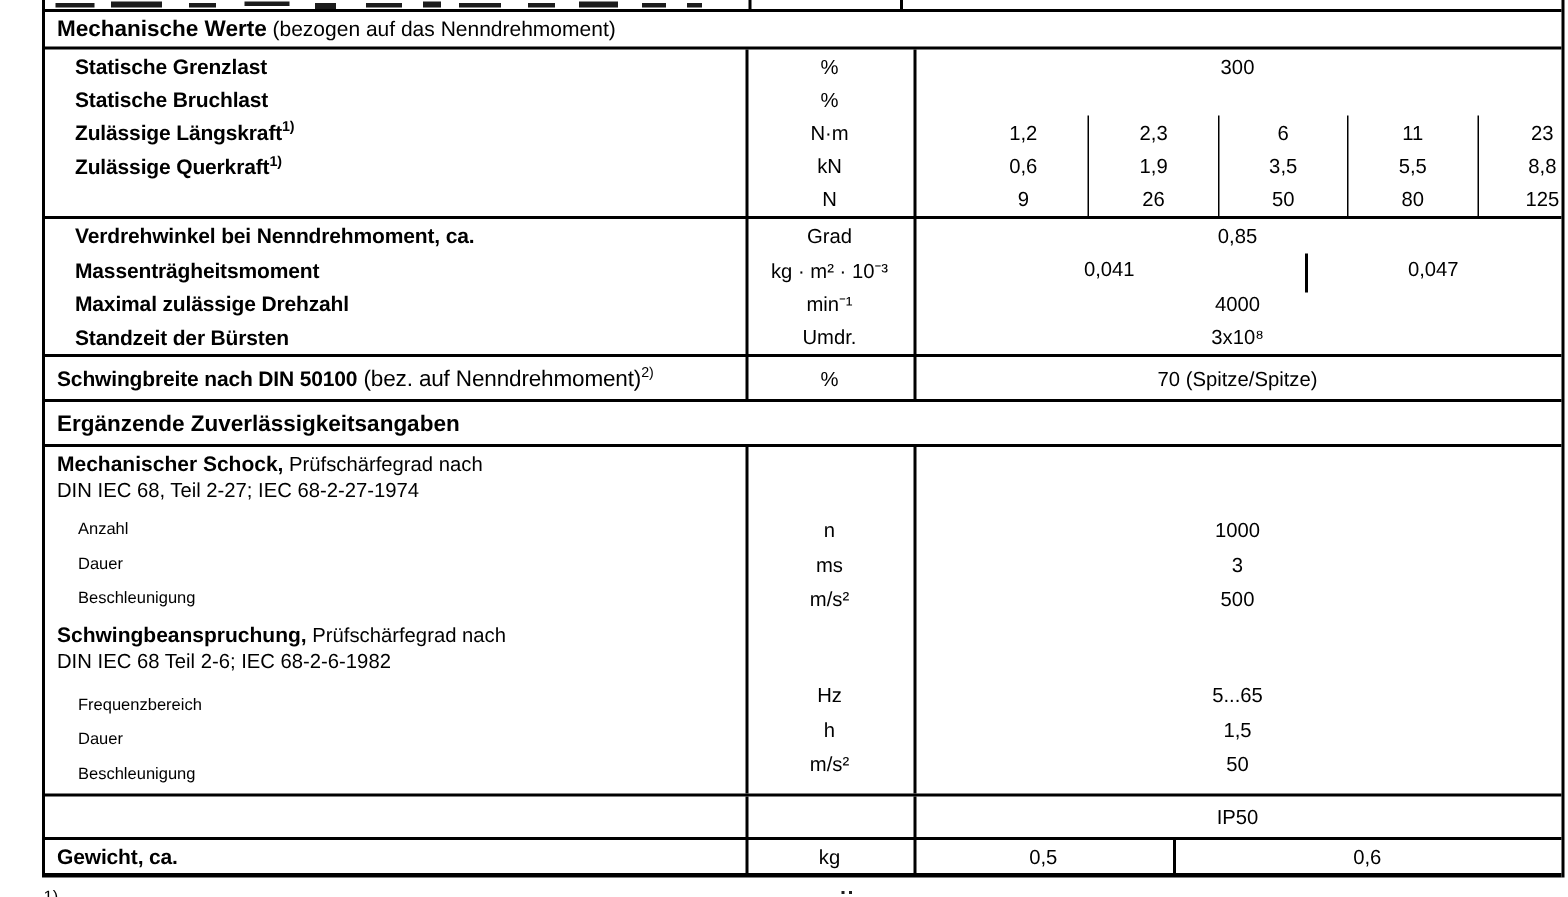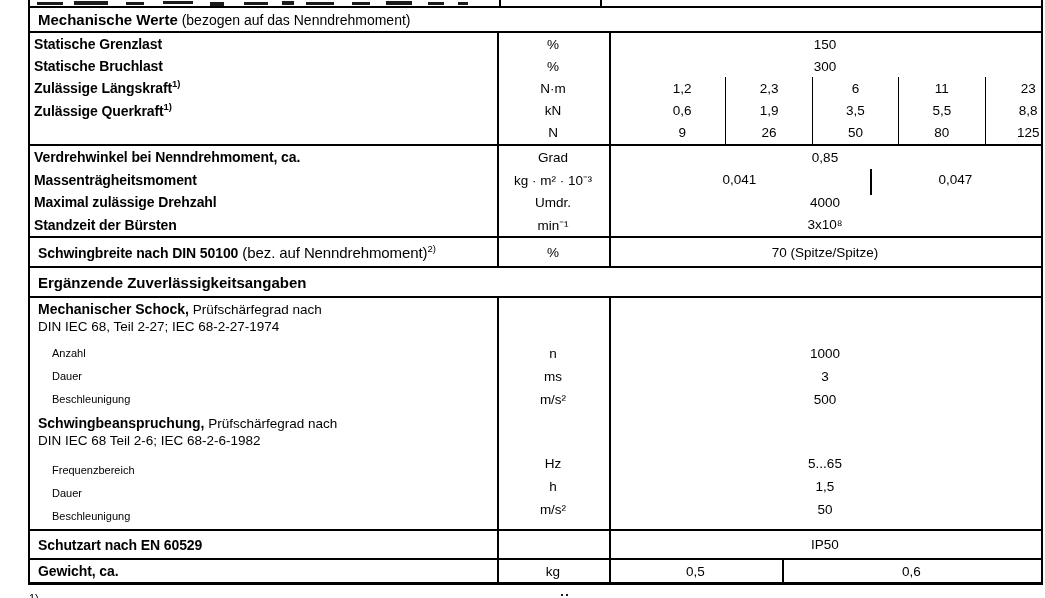--- a/index.html
+++ b/index.html
@@ -25,21 +25,21 @@
   .reg{font-weight:400;}
   .val{font-size:13.5px;white-space:nowrap;}
   sup.fn{font-size:9.5px;line-height:0;}
   .sect{font-size:15px;font-weight:700;white-space:nowrap;}
   .sect .reg{font-size:14px;}
   
   .col{position:absolute;top:0;bottom:0;}
   .cl{left:0;width:467px;} .cu{left:467px;width:112px;} .cv{left:579px;width:432px;}
   .mini{display:flex;align-items:center;}
   .b1 .mini{height:22.2px;} .b2 .mini{height:22.5px;}
-  .cl .mini{padding-left:4px;} .cu .mini,.cv .mini{justify-content:center;}
+  .cl .mini{padding-left:20px;} .cu .mini,.cv .mini{justify-content:center;}
   .grid5{position:absolute;left:0;top:44.4px;bottom:0;width:432px;display:flex;padding-left:30px;}
   .c5{width:86.4px;box-sizing:border-box;display:flex;flex-direction:column;border-left:1.5px solid #000;}
   .c5:first-child{border-left:none;}
   .c5 .mini{height:22.2px;justify-content:center;}
   .divseg{position:absolute;width:1.5px;background:#000;}
   
   .intro{position:absolute;left:8px;font-size:13.5px;line-height:17px;white-space:nowrap;font-weight:400;}
   .intro b{font-size:14px;}
   .sublab{font-size:11px;font-weight:400;padding-left:22px;white-space:nowrap;}
   .u-cell{position:absolute;left:467px;width:112px;display:flex;justify-content:center;align-items:center;}
@@ -108,23 +108,20 @@
           </div>
         <div class="mini">
             <span class="val">kN</span>
           </div>
         <div class="mini">
             <span class="val">N</span>
           </div>
       </div>
       <div class="col cv">
         <div class="mini">
-            <span class="val">150</span>
-          </div>
-        <div class="mini">
             <span class="val">300</span>
           </div>
         <div class="grid5">
           <div class="c5">
             <div class="mini">
                 <span class="val">1,2</span>
               </div>
             <div class="mini">
                 <span class="val">0,6</span>
               </div>
@@ -198,24 +195,24 @@
           </div>
       </div>
       <div class="col cu">
         <div class="mini">
             <span class="val">Grad</span>
           </div>
         <div class="mini">
             <span class="val">kg · m² · 10⁻³</span>
           </div>
         <div class="mini">
+            <span class="val">min⁻¹</span>
+          </div>
+        <div class="mini">
             <span class="val">Umdr.</span>
-          </div>
-        <div class="mini">
-            <span class="val">min⁻¹</span>
           </div>
       </div>
       <div class="col cv">
         <div class="mini">
             <span class="val">0,85</span>
           </div>
         <div class="mini" style="position:relative">
           <span class="fr ctr" style="left:0;top:0;bottom:0;width:261px">
               <span class="val">0,041</span>
             </span>
@@ -318,23 +315,20 @@
           <span class="val lift">m/s²</span>
         </div>
       <div class="v-cell" style="top:207px;height:22px">
           <span class="val lift">50</span>
         </div>
     </div>
 
     <div class="trow r-schutz">
       <span class="vl vl-a"></span>
       <span class="vl vl-b"></span>
-      <div class="fr" style="left:8px;top:0;bottom:0">
-          <span class="lab">Schutzart nach EN 60529</span>
-        </div>
       <div class="u-cell" style="top:0;bottom:0">
           <span class="val"></span>
         </div>
       <div class="v-cell" style="top:0;bottom:0">
           <span class="val">IP50</span>
         </div>
     </div>
 
     <div class="trow r-gew">
       <span class="vl vl-a"></span>

